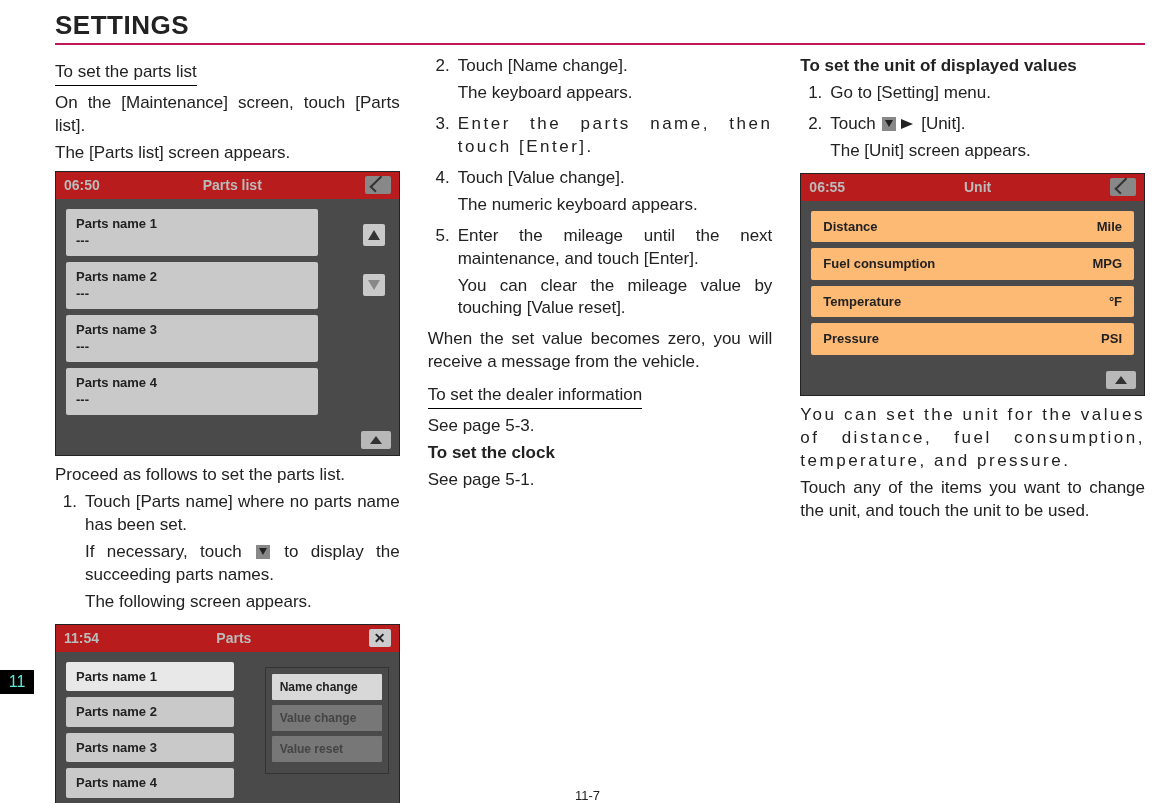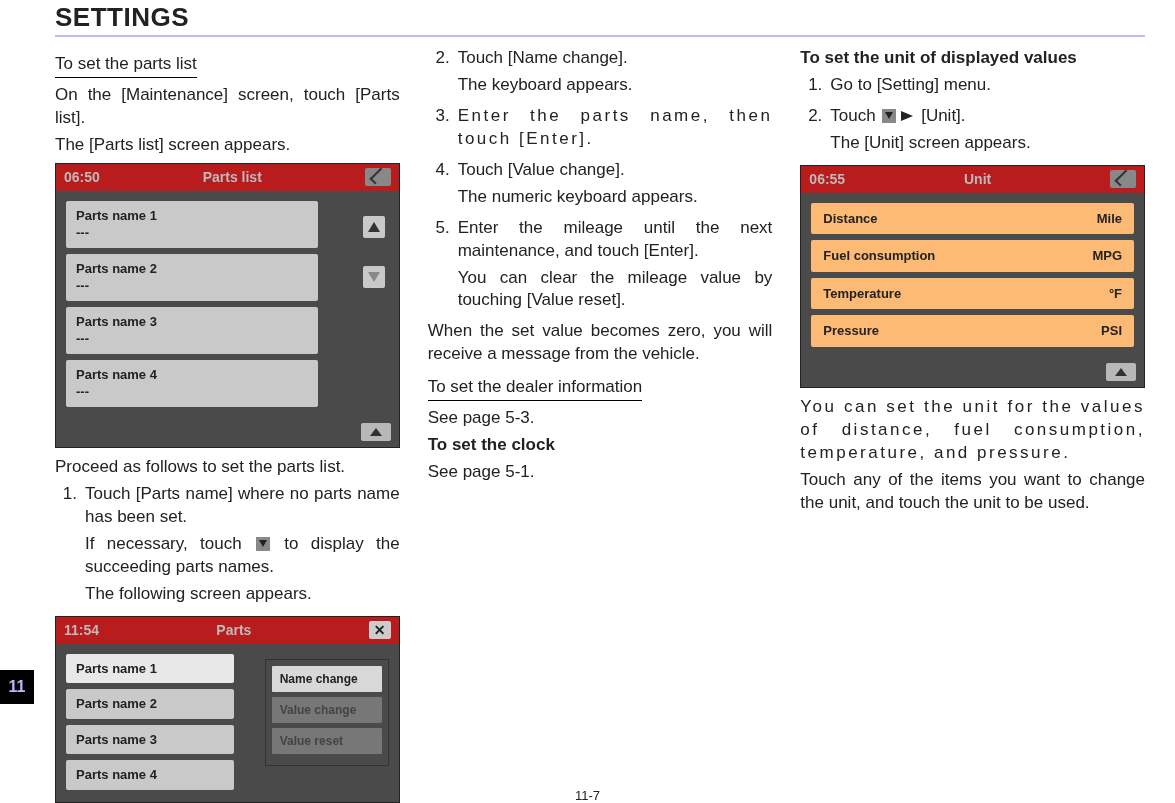--- a/index.html
+++ b/index.html
@@ -12,22 +12,22 @@
   }
   .page {
     width: 1175px;
     height: 803px;
     position: relative;
     padding: 0 30px 0 55px;
   }
   .title {
     font-weight: bold;
     font-size: 26px;
-    border-bottom: 2px solid #c4b5fd;
-    padding: 2px 0 2px 0;
+    border-bottom: 2px solid #be185d;
+    padding: 10px 0 2px 0;
     margin: 0 0 10px 0;
     letter-spacing: 0.5px;
   }
   .columns {
     display: flex;
     gap: 28px;
   }
   .col {
     flex: 1 1 0;
     min-width: 0;
@@ -160,22 +160,22 @@
     content:""; position:absolute; left:3px; top:3px;
     width:0;height:0;border-left:4px solid transparent;border-right:4px solid transparent;border-top:7px solid #222;
   }
   .inline-arrow {
     display:inline-block; vertical-align:middle; margin:0 3px;
     width:0;height:0; border-top:5px solid transparent; border-bottom:5px solid transparent; border-left:12px solid #222;
   }
 
   
   .chapter-tab {
-    position:absolute; left:0; top:670px; width:34px; height:34px; background:#000; color:#c4b5fd;
-    display:flex; align-items:center; justify-content:center; font-weight:bold; font-size:16px;
+    position:absolute; left:0; top:670px; width:34px; height:24px; background:#000; color:#5eead4;
+    display:flex; align-items:center; justify-content:center; font-weight:normal; font-size:16px;
   }
   .page-num {
     position:absolute; bottom:0; left:50%; transform:translateX(-50%); font-size:13px;
   }
 </style>
 </head>
 <body>
 
 <div class="page">
   <h1 class="title">SETTINGS</h1>

